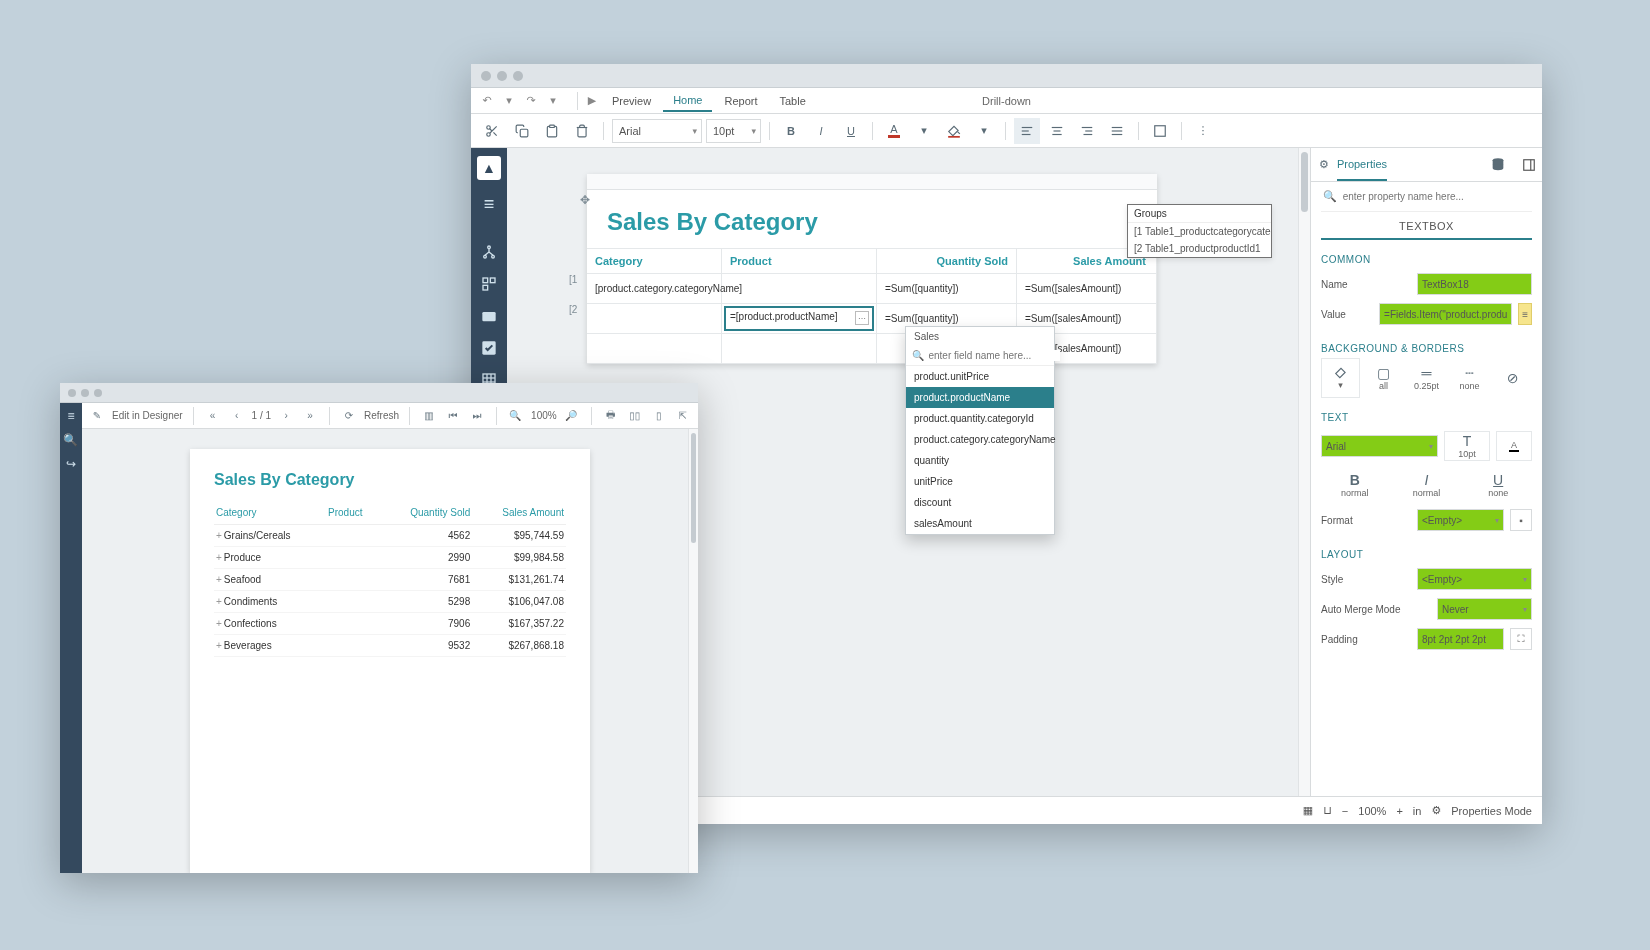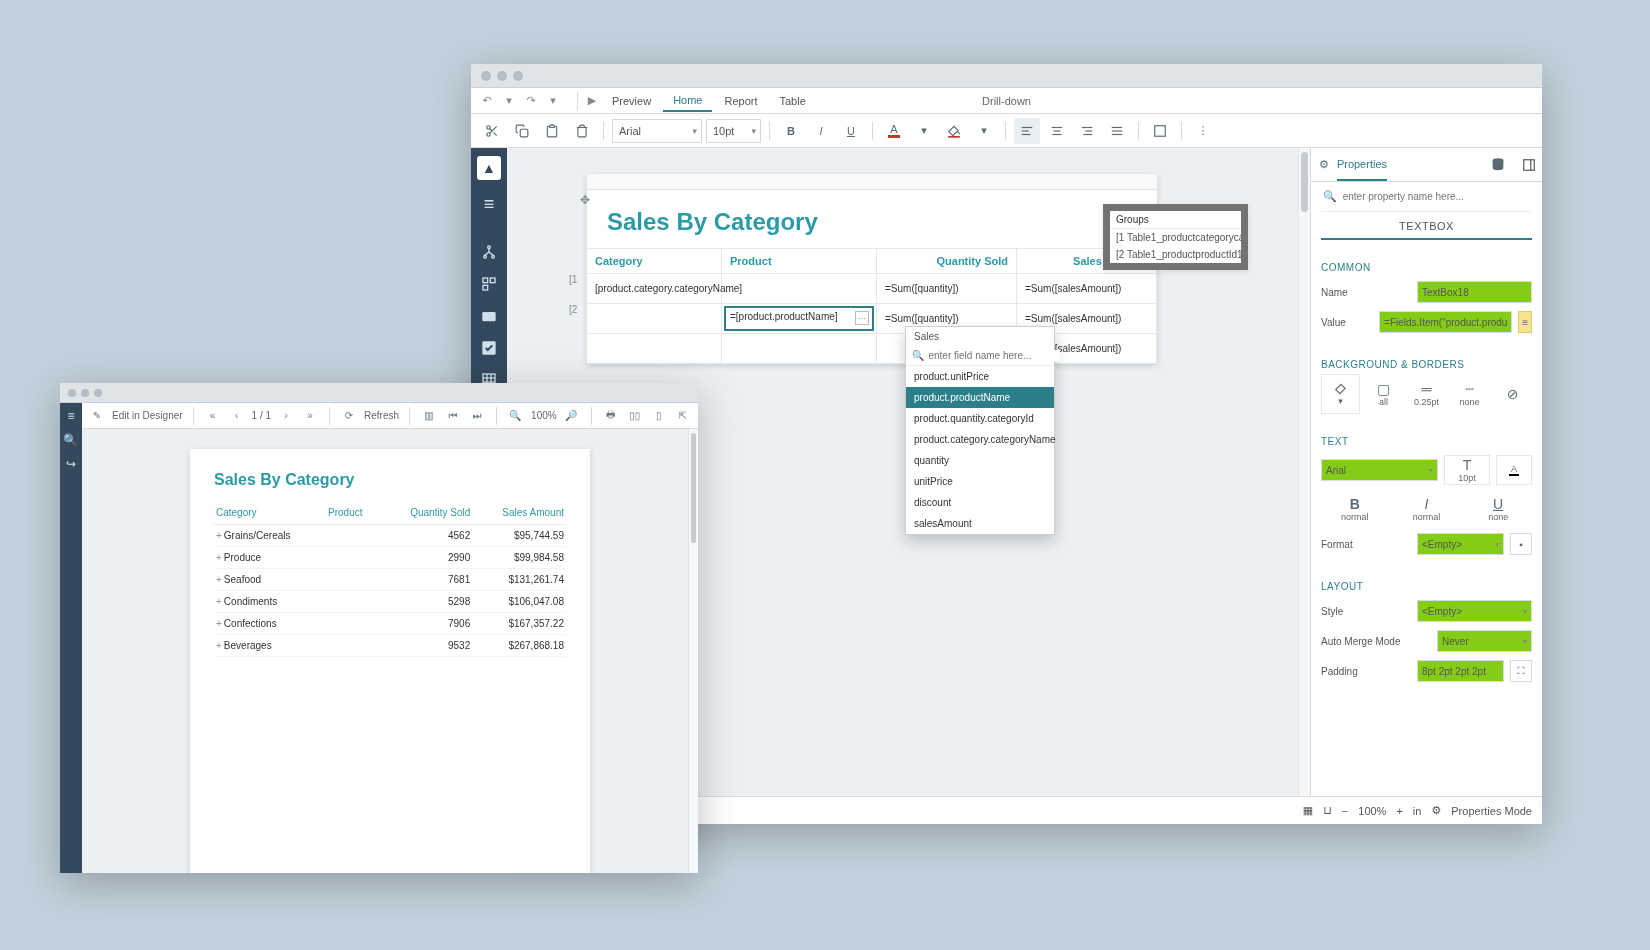--- a/index.html
+++ b/index.html
@@ -36,21 +36,21 @@
 .cell { padding:6px 8px; border-right:1px solid #e5e8ea;}
 .c-cat { width:135px;} .c-prod{ width:155px; position:relative;} .c-qty{ width:140px; text-align:right;} .c-amt{ flex:1; text-align:right; padding-right:10px;}
 .row-label{ position:absolute; left:-18px; font-size:10px; color:#7e8c95;}
 .data-row { display:flex; border-bottom:1px solid #e5e8ea; font-size:10px; color:#333; position:relative; min-height:30px; align-items:stretch;}
 .data-row .cell{ display:flex; align-items:center;}
 .editing-cell { border:2px solid #2b7f8b; background:#fff; padding:3px 4px; font-size:10px; color:#333; position:relative;}
 .editing-expand { position:absolute; right:3px; top:3px; width:14px; height:14px; border:1px solid #bbb; font-size:8px; display:flex; align-items:center; justify-content:center; color:#777; background:#fff; cursor:pointer;}
 .grid-behind { position:absolute; left:80px; top:230px; width:570px; bottom:4px; background-image: linear-gradient(#e8ebed 1px, transparent 1px), linear-gradient(90deg,#e8ebed 1px, transparent 1px); background-size:20px 20px; background-color:#fff; z-index:-1;}
 
 
-.groups-panel { position:absolute; left:596px; top:56px; width:145px; background:#fff; border:7px solid #737373; font-size:10px; color:#555; box-shadow:0 2px 6px rgba(0,0,0,.1);}
+.groups-panel { position:absolute; left:620px; top:56px; width:145px; background:#fff; border:1px solid #737373; font-size:10px; color:#555; box-shadow:0 2px 6px rgba(0,0,0,.1);}
 .groups-panel .gp-title{ padding:3px 6px; color:#333; border-bottom:1px solid #eee;}
 .groups-panel .gp-row{ padding:3px 6px; white-space:nowrap; overflow:hidden;}
 
 
 .ac-popup { position:absolute; left:398px; top:178px; width:150px; background:#fff; border:1px solid #c9cfd3; box-shadow:0 6px 14px rgba(0,0,0,.2); font-size:10px; z-index:50;}
 .ac-popup .ac-label{ padding:4px 8px; color:#555;}
 .ac-popup .ac-search{ display:flex; align-items:center; gap:4px; padding:4px 6px; border-bottom:1px solid #eee;}
 .ac-popup .ac-search input{ border:none; outline:none; font-size:10px; flex:1; color:#888;}
 .ac-popup .ac-item{ padding:5px 8px; cursor:pointer; color:#333;}
 .ac-popup .ac-item.sel{ background:#2b7f8b; color:#fff;}
@@ -58,21 +58,21 @@
 
 .prop-panel { width:232px; border-left:1px solid #d8dbdd; background:#fff; display:flex; flex-direction:column; font-size:11px; color:#555;}
 .prop-head { height:34px; display:flex; align-items:center; padding:0 8px; gap:8px; border-bottom:1px solid #d8dbdd; position:relative;}
 .prop-head .gear{ color:#5a6b76;}
 .prop-head .title{ color:#2b7f8b; border-bottom:2px solid #2b7f8b; padding-bottom:9px; margin-top:9px; font-size:11px;}
 .prop-head .db-icon{ margin-left:auto; color:#5a6b76;}
 .prop-scroll{ flex:1; overflow:hidden; padding:0 10px;}
 .prop-search{ display:flex; align-items:center; gap:6px; padding:8px 2px; color:#aaa; border-bottom:1px solid #eee;}
 .prop-search input{ border:none; outline:none; font-size:10px; flex:1; color:#888;}
 .prop-section-tab{ text-align:center; padding:8px 0 6px; letter-spacing:.5px; color:#555; border-bottom:2px solid #2b7f8b; margin-bottom:8px; width:100%;}
-.prop-group-title{ font-size:10px; color:#2b7f8b; letter-spacing:.5px; padding:6px 0 4px; margin-top:16px;}
+.prop-group-title{ font-size:10px; color:#2b7f8b; letter-spacing:.5px; padding:6px 0 4px; margin-top:8px;}
 .prop-row{ display:flex; align-items:center; padding:4px 0; gap:6px;}
 .prop-row label{ width:90px; font-size:10px; color:#555;}
 .prop-input{ flex:1; height:22px; border:1px solid #d8dbdd; padding:0 4px; font-size:10px; color:#555; background:#84cc16; display:flex; align-items:center; position:relative;}
 .prop-input.select::after{ content:"▾"; position:absolute; right:4px; font-size:8px; color:#888;}
 .prop-btn-row{ display:flex; gap:4px;}
 .prop-icon-cell{ flex:1; height:40px; border:1px solid transparent; display:flex; flex-direction:column; align-items:center; justify-content:center; font-size:9px; color:#666; cursor:pointer;}
 .prop-icon-cell .ic{ font-size:14px; color:#5a6b76;}
 .prop-icon-cell.bordered{ border:1px solid #e5e8ea;}
 .small-sq{ width:22px; height:22px; border:1px solid #d8dbdd; display:flex; align-items:center; justify-content:center; font-size:10px; color:#666; cursor:pointer;}
 

